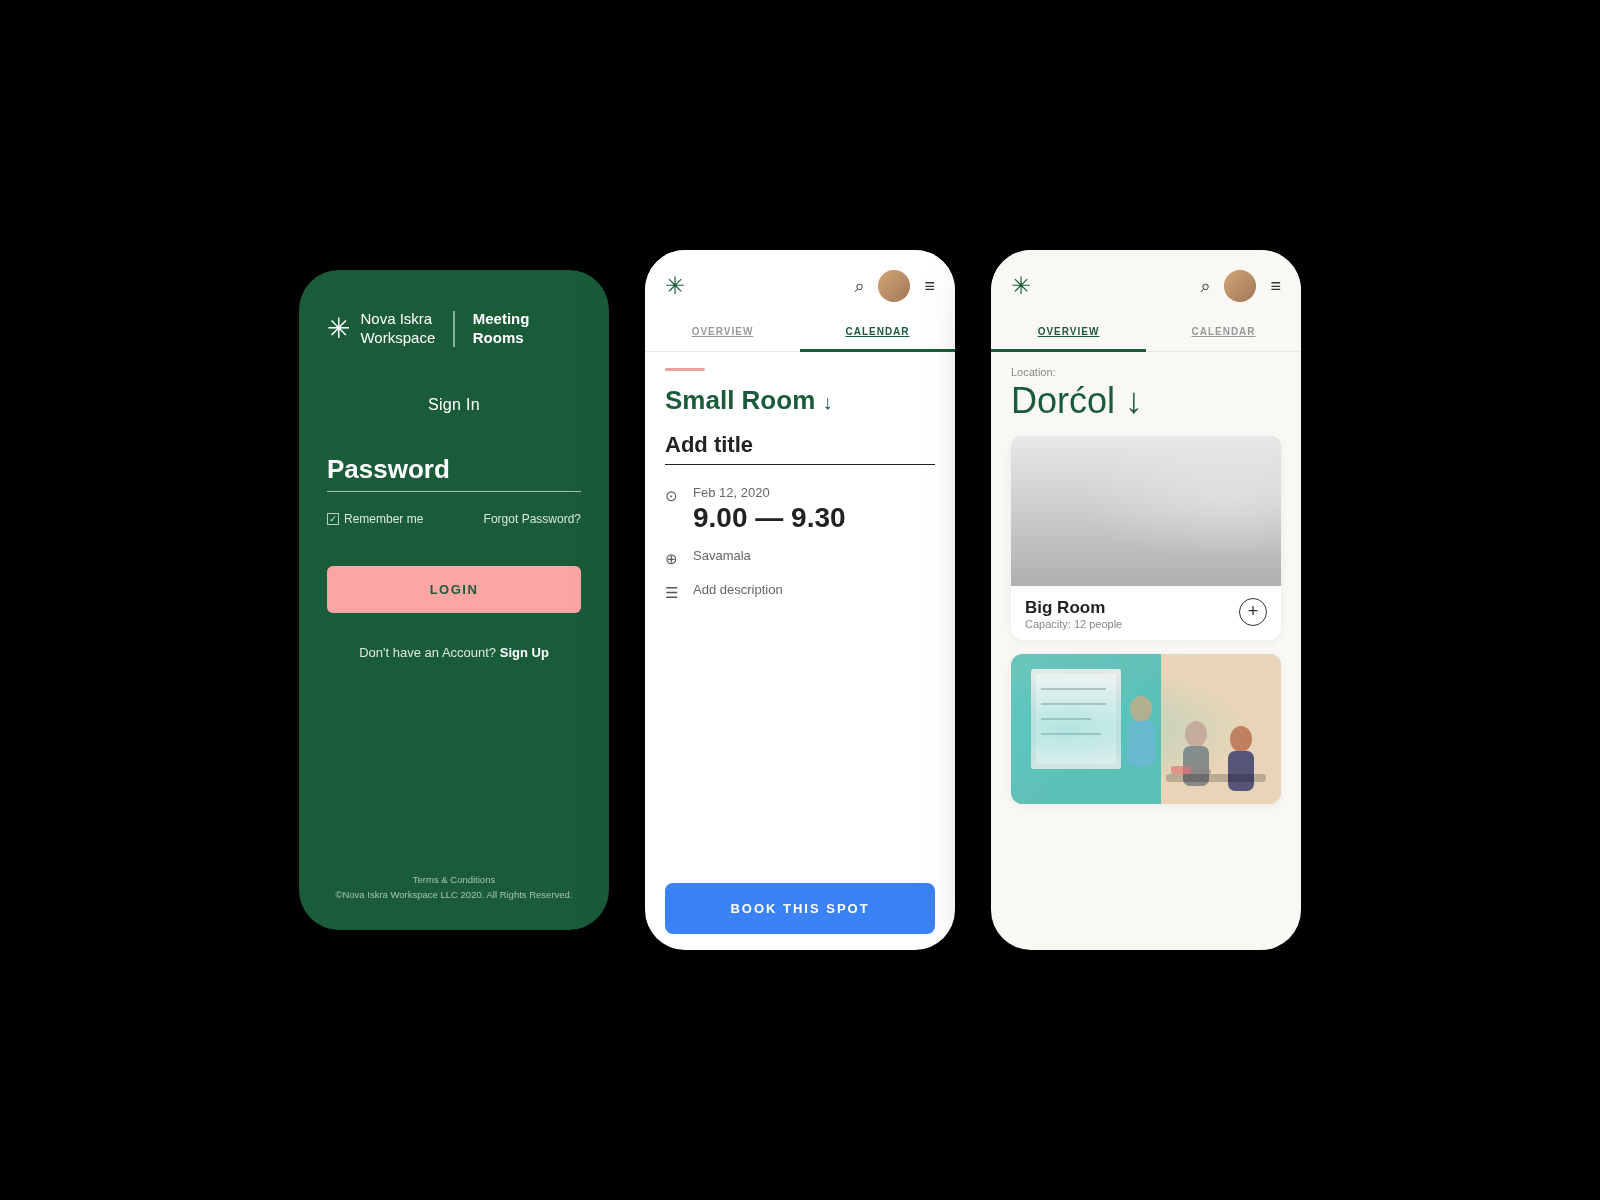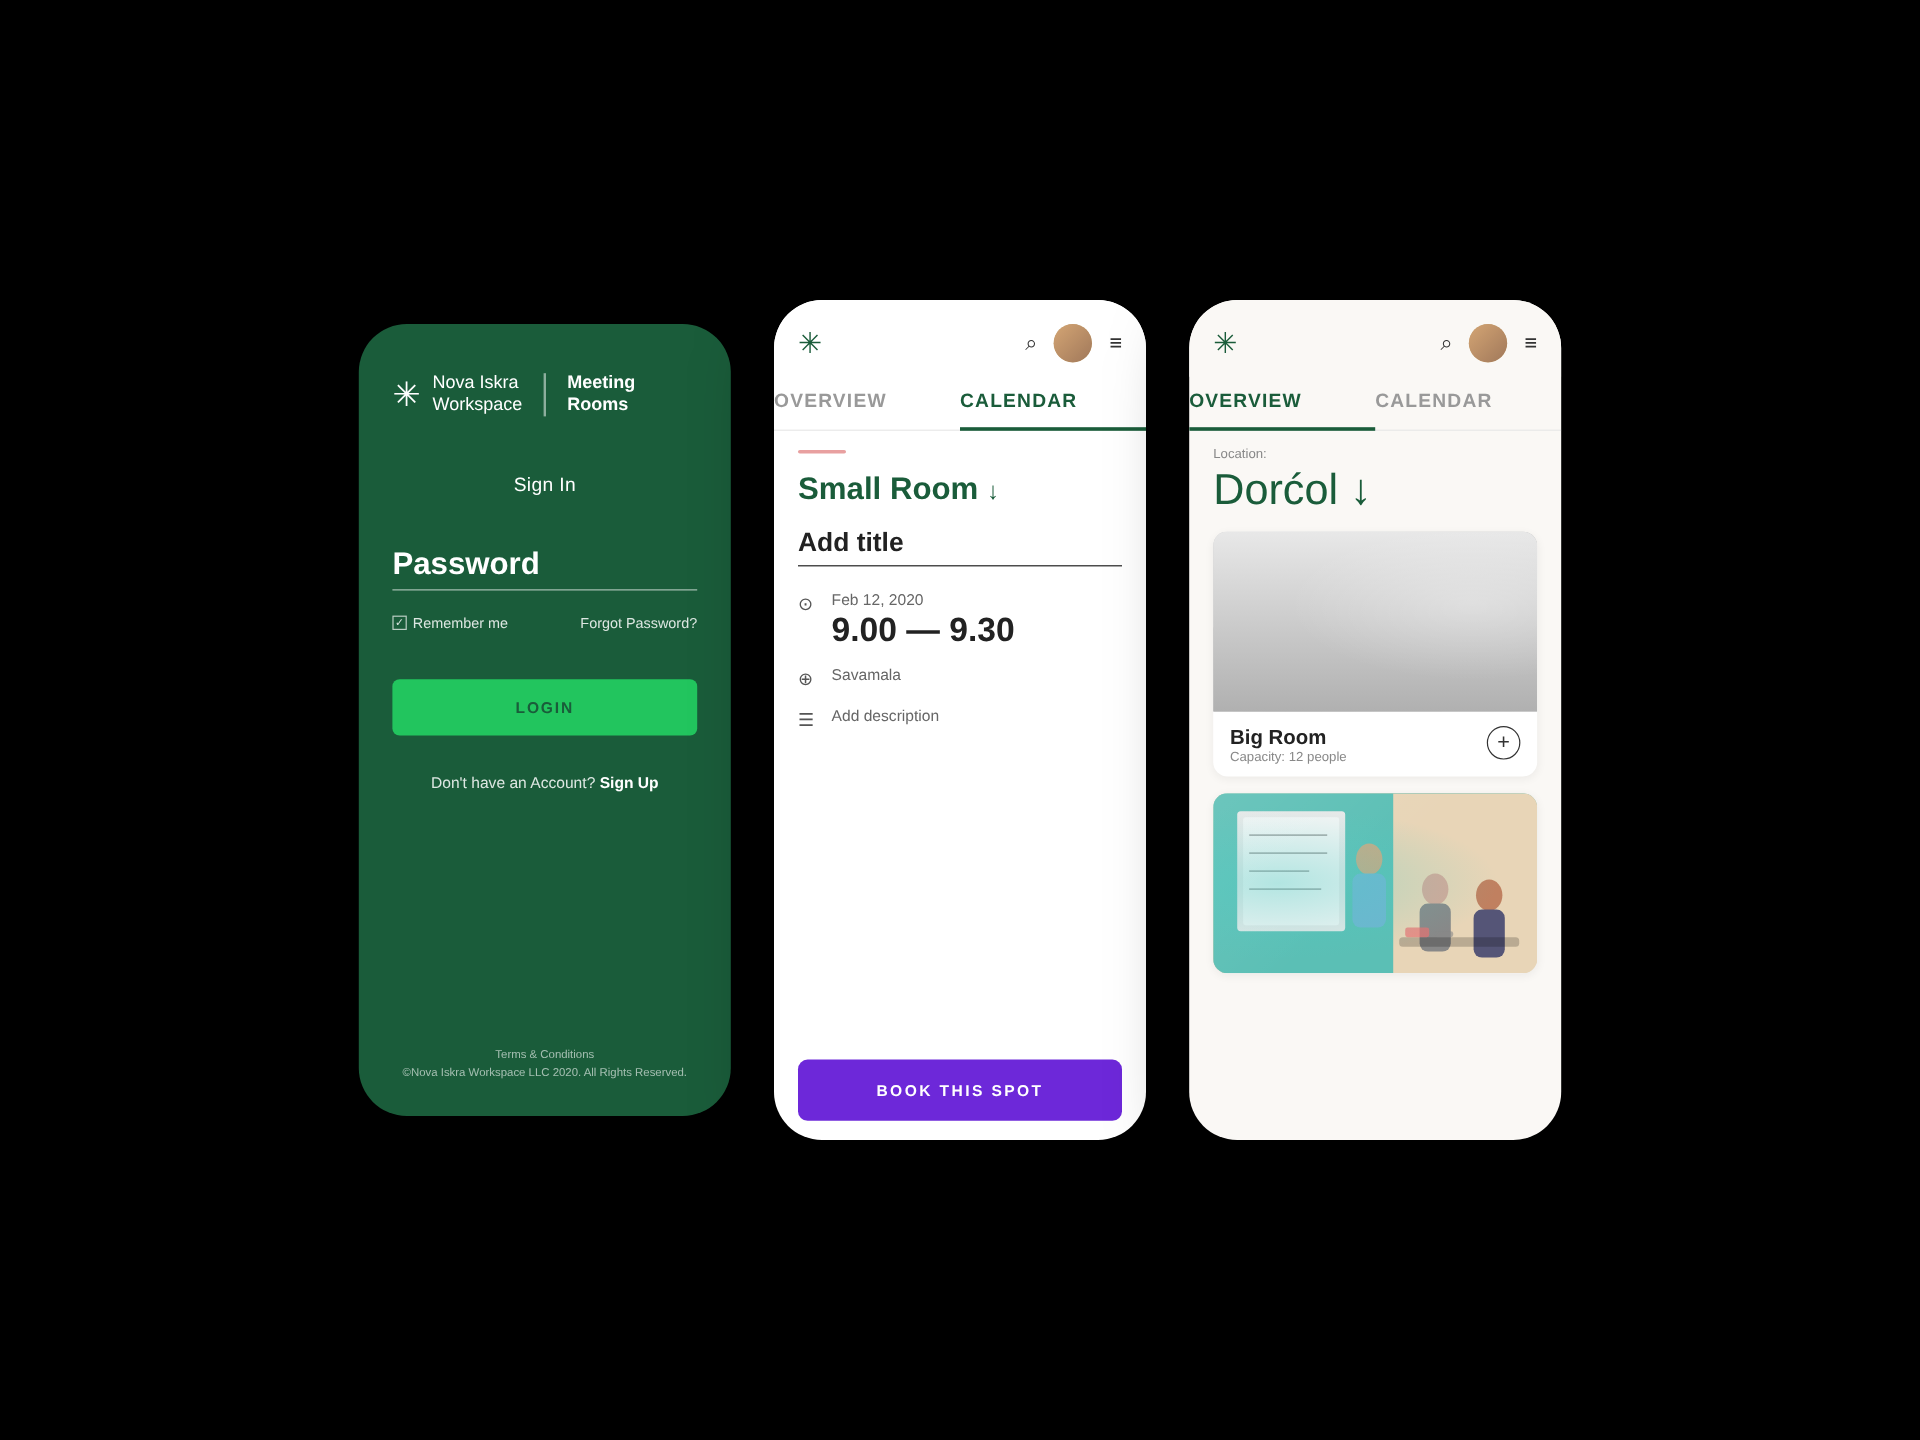--- a/index.html
+++ b/index.html
@@ -120,21 +120,21 @@
       border: 1.5px solid rgba(255,255,255,0.7);
       display: flex;
       align-items: center;
       justify-content: center;
       font-size: 9px;
     }
 
     .login-btn {
       width: 100%;
       padding: 16px;
-      background: #22c55e;
+      background: #fca5a5;
       border: none;
       border-radius: 6px;
       font-size: 13px;
       font-weight: 700;
       letter-spacing: 1.5px;
       color: #1a5c3a;
       cursor: pointer;
       margin-bottom: 32px;
     }
 
@@ -218,28 +218,30 @@
     }
 
     
     .tabs {
       display: flex;
       border-bottom: 1.5px solid #e8e8e8;
     }
 
     .tab {
       flex: 1;
+      text-align: center;
       padding: 12px 0;
-      font-size: 16px;
+      font-size: 10px;
       font-weight: 700;
       letter-spacing: 1px;
       color: #999;
       cursor: pointer;
       border-bottom: 3px solid transparent;
       margin-bottom: -1.5px;
+      text-decoration: underline;
     }
 
     .tab.active-overview {
       color: #1a5c3a;
       border-bottom-color: #1a5c3a;
     }
 
     
     .booking-content {
       padding: 16px 20px;
@@ -299,21 +301,21 @@
       margin-bottom: 2px;
     }
 
     .booking-time {
       font-size: 28px;
       font-weight: 800;
       color: #222;
     }
 
     .booking-book-btn {
-      background: #6d28d9;
+      background: #3b82f6;
       color: #fff;
       border: none;
       border-radius: 8px;
       padding: 18px;
       width: 100%;
       font-size: 13px;
       font-weight: 700;
       letter-spacing: 2px;
       cursor: pointer;
       margin-top: auto;

